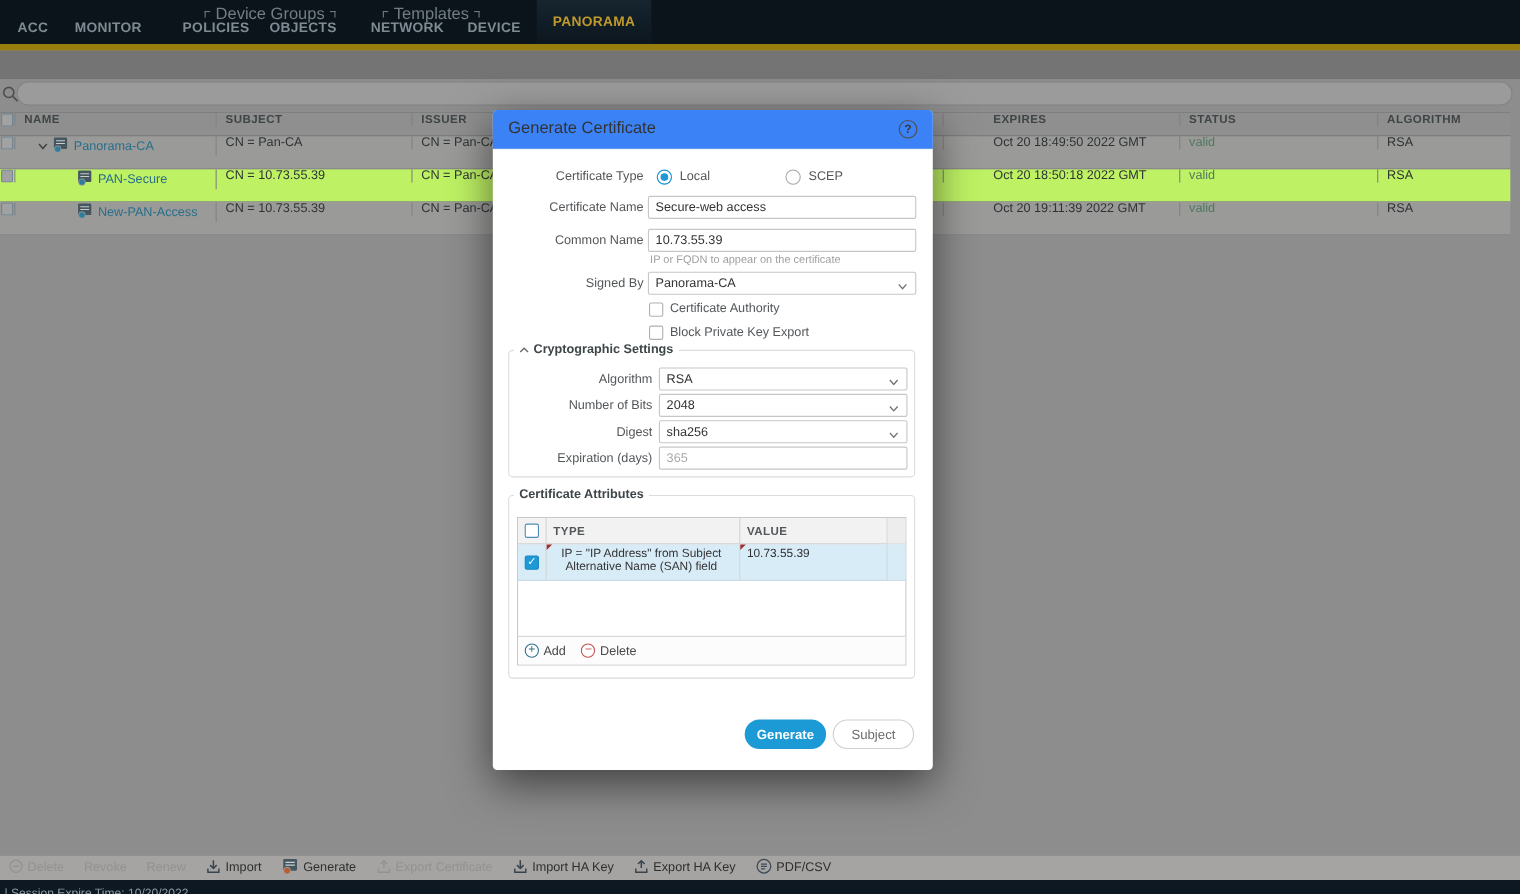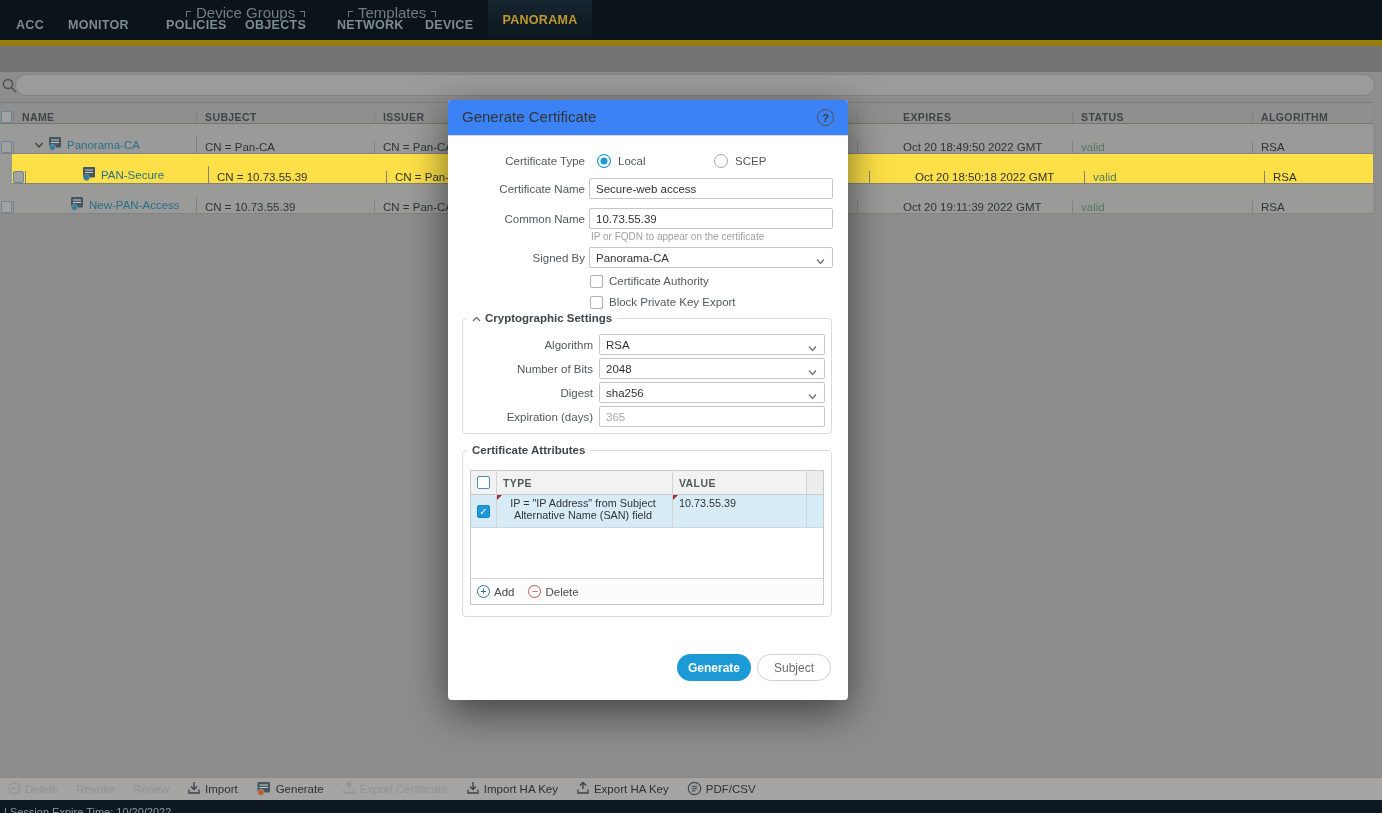--- a/index.html
+++ b/index.html
@@ -19,24 +19,24 @@
   .subband { position:absolute; left:0; top:46px; width:1382px; height:26px; background:#747474; }
 
   
   .search-row { position:absolute; left:0; top:72px; width:1382px; height:30px; background:#8d8d8d; }
   .search-ico { position:absolute; left:1px; top:5px; }
   .search-input { position:absolute; left:15px; top:2px; width:1360px; height:22px; border-radius:11px;
       background:#9b9b9b; border:1px solid #828282; outline:none; padding:0 10px; font-size:12px; color:#333; }
 
   
   .tbl { position:absolute; left:0; top:102px; width:1373px; background:#9a9a99; border-top:1px solid #7b7b7b; }
-  .trow { display:flex; align-items:flex-end; border-bottom:1px solid #838383; }
+  .trow { display:flex; align-items:flex-start; border-bottom:1px solid #838383; }
   .thead { height:21px; background:#8f8f8f; border-bottom:1px solid #747474; }
   .tbody-row { height:30px; background:#9a9a99; }
-  .tbody-row.alt { background:#fde047;margin-left:12px; }
+  .tbody-row.alt { background:#bef264; }
   .tcell { border-right:1px solid #828282; display:flex; align-items:center; padding:0 8px; font-size:11.5px; color:#2f3335; overflow:hidden; white-space:nowrap; }
   .thead .tcell { font-size:10.5px; font-weight:700; color:#3f4547; letter-spacing:.4px; }
   .c-check { width:14px; padding:0 1px; justify-content:flex-start; }
   .c-name { width:183px; }
   .c-subj { width:178px; }
   .c-issuer { width:483px; }
   .c-blank { width:37px; }
   .c-exp { width:178px; }
   .c-status { width:180px; }
   .c-algo { flex:1; border-right:none; }

